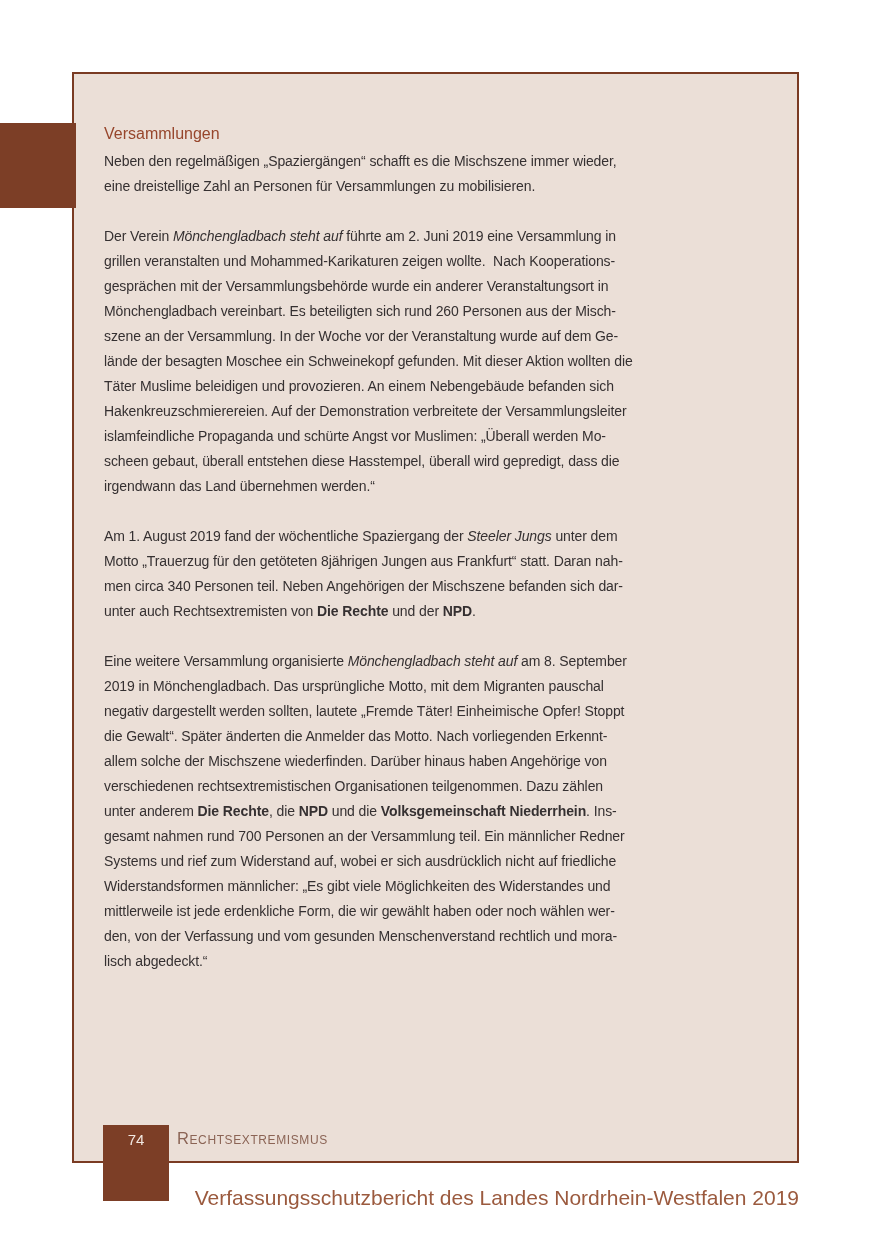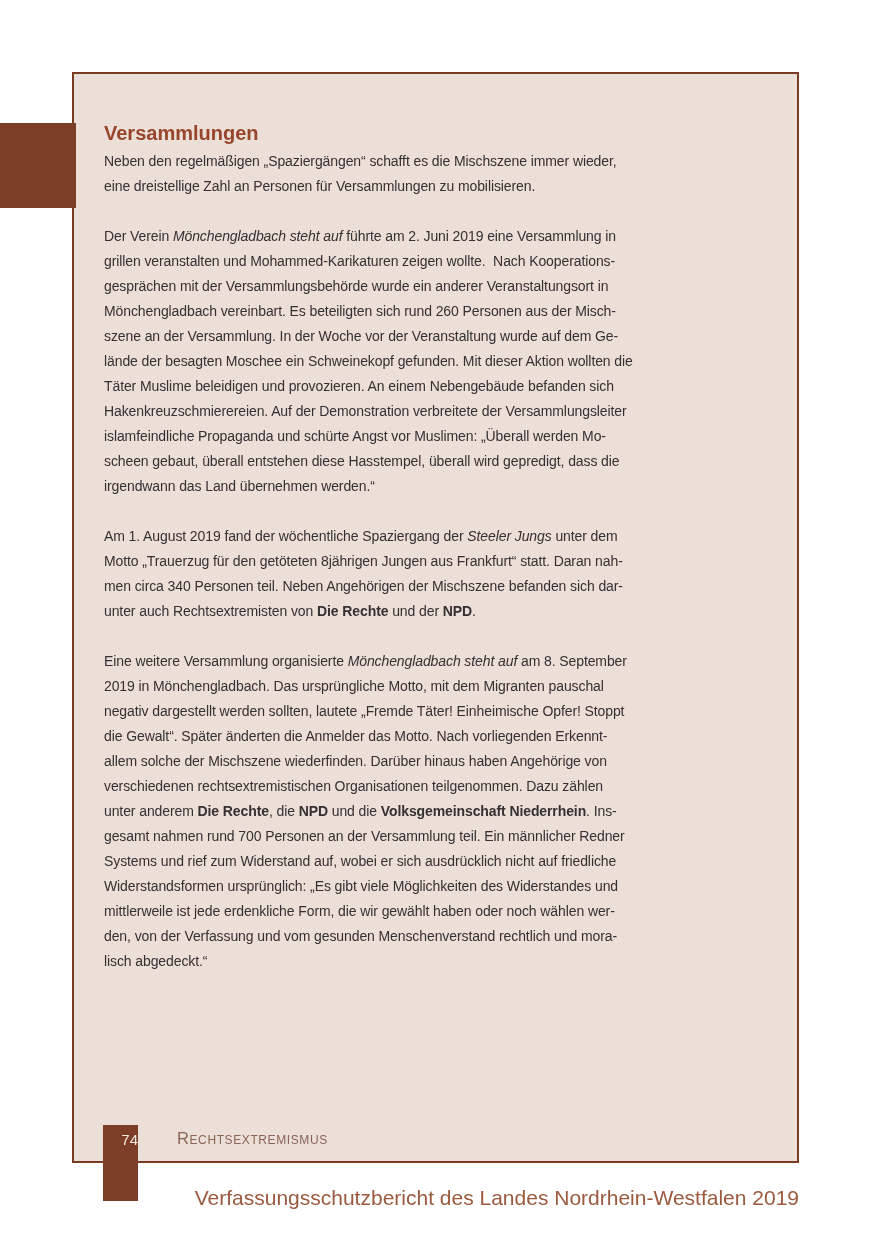--- a/index.html
+++ b/index.html
@@ -36,45 +36,45 @@
     background:var(--box-brown);
     z-index:2;
   }
   .content{
     position:absolute;
     left:104px;top:124px;
     width:668px;
     z-index:1;
   }
   .heading{
-    font-size:20px;
-    font-weight:bold;
+    font-size:16px;
+    font-weight:normal;
     color:var(--accent);
     line-height:19px;
     margin:0 0 6px 0;
   }
   .para{margin:0 0 25px 0;}
   .line{
     white-space:pre;
     height:25px;
     line-height:25px;
     font-size:14px;
     letter-spacing:-0.1px;
     color:var(--body-text);
   }
   .italic{font-style:italic;}
   .bold{font-weight:bold;}
   .pagenum-box{
     position:absolute;
     left:103px;top:1125px;
-    width:35px;height:76px;
+    width:66px;height:76px;
     box-sizing:border-box;
     background:var(--box-brown);
     z-index:3;
-    text-align:right;
+    text-align:center;
     padding-top:6px;
     color:var(--pagenum-text);
     font-size:15px;
   }
   .section-label{
     position:absolute;
     left:177px;top:1129px;
     font-variant:small-caps;
     font-size:16.5px;
     letter-spacing:0.6px;
@@ -124,21 +124,21 @@
       <div class="para">
         <div class="line"><span>Eine weitere Versammlung organisierte </span><span class="italic">Mönchengladbach steht auf</span><span> am 8. September</span></div>
         <div class="line"><span>2019 in Mönchengladbach. Das ursprüngliche Motto, mit dem Migranten pauschal</span></div>
         <div class="line"><span>negativ dargestellt werden sollten, lautete „Fremde Täter! Einheimische Opfer! Stoppt</span></div>
         <div class="line"><span>die Gewalt“. Später änderten die Anmelder das Motto. Nach vorliegenden Erkennt-</span></div>
         <div class="line"><span>allem solche der Mischszene wiederfinden. Darüber hinaus haben Angehörige von</span></div>
         <div class="line"><span>verschiedenen rechtsextremistischen Organisationen teilgenommen. Dazu zählen</span></div>
         <div class="line"><span>unter anderem </span><span class="bold">Die Rechte</span><span>, die </span><span class="bold">NPD</span><span> und die </span><span class="bold">Volksgemeinschaft Niederrhein</span><span>. Ins-</span></div>
         <div class="line"><span>gesamt nahmen rund 700 Personen an der Versammlung teil. Ein männlicher Redner</span></div>
         <div class="line"><span>Systems und rief zum Widerstand auf, wobei er sich ausdrücklich nicht auf friedliche</span></div>
-        <div class="line"><span>Widerstandsformen ursprünglich: „Es gibt viele Möglichkeiten des Widerstandes und</span></div>
+        <div class="line"><span>Widerstandsformen männlicher: „Es gibt viele Möglichkeiten des Widerstandes und</span></div>
         <div class="line"><span>mittlerweile ist jede erdenkliche Form, die wir gewählt haben oder noch wählen wer-</span></div>
         <div class="line"><span>den, von der Verfassung und vom gesunden Menschenverstand rechtlich und mora-</span></div>
         <div class="line"><span>lisch abgedeckt.“</span></div>
       </div>
     </div>
 </div>
 
 <div class="pagenum-box">
   <span>74</span>
 </div>

